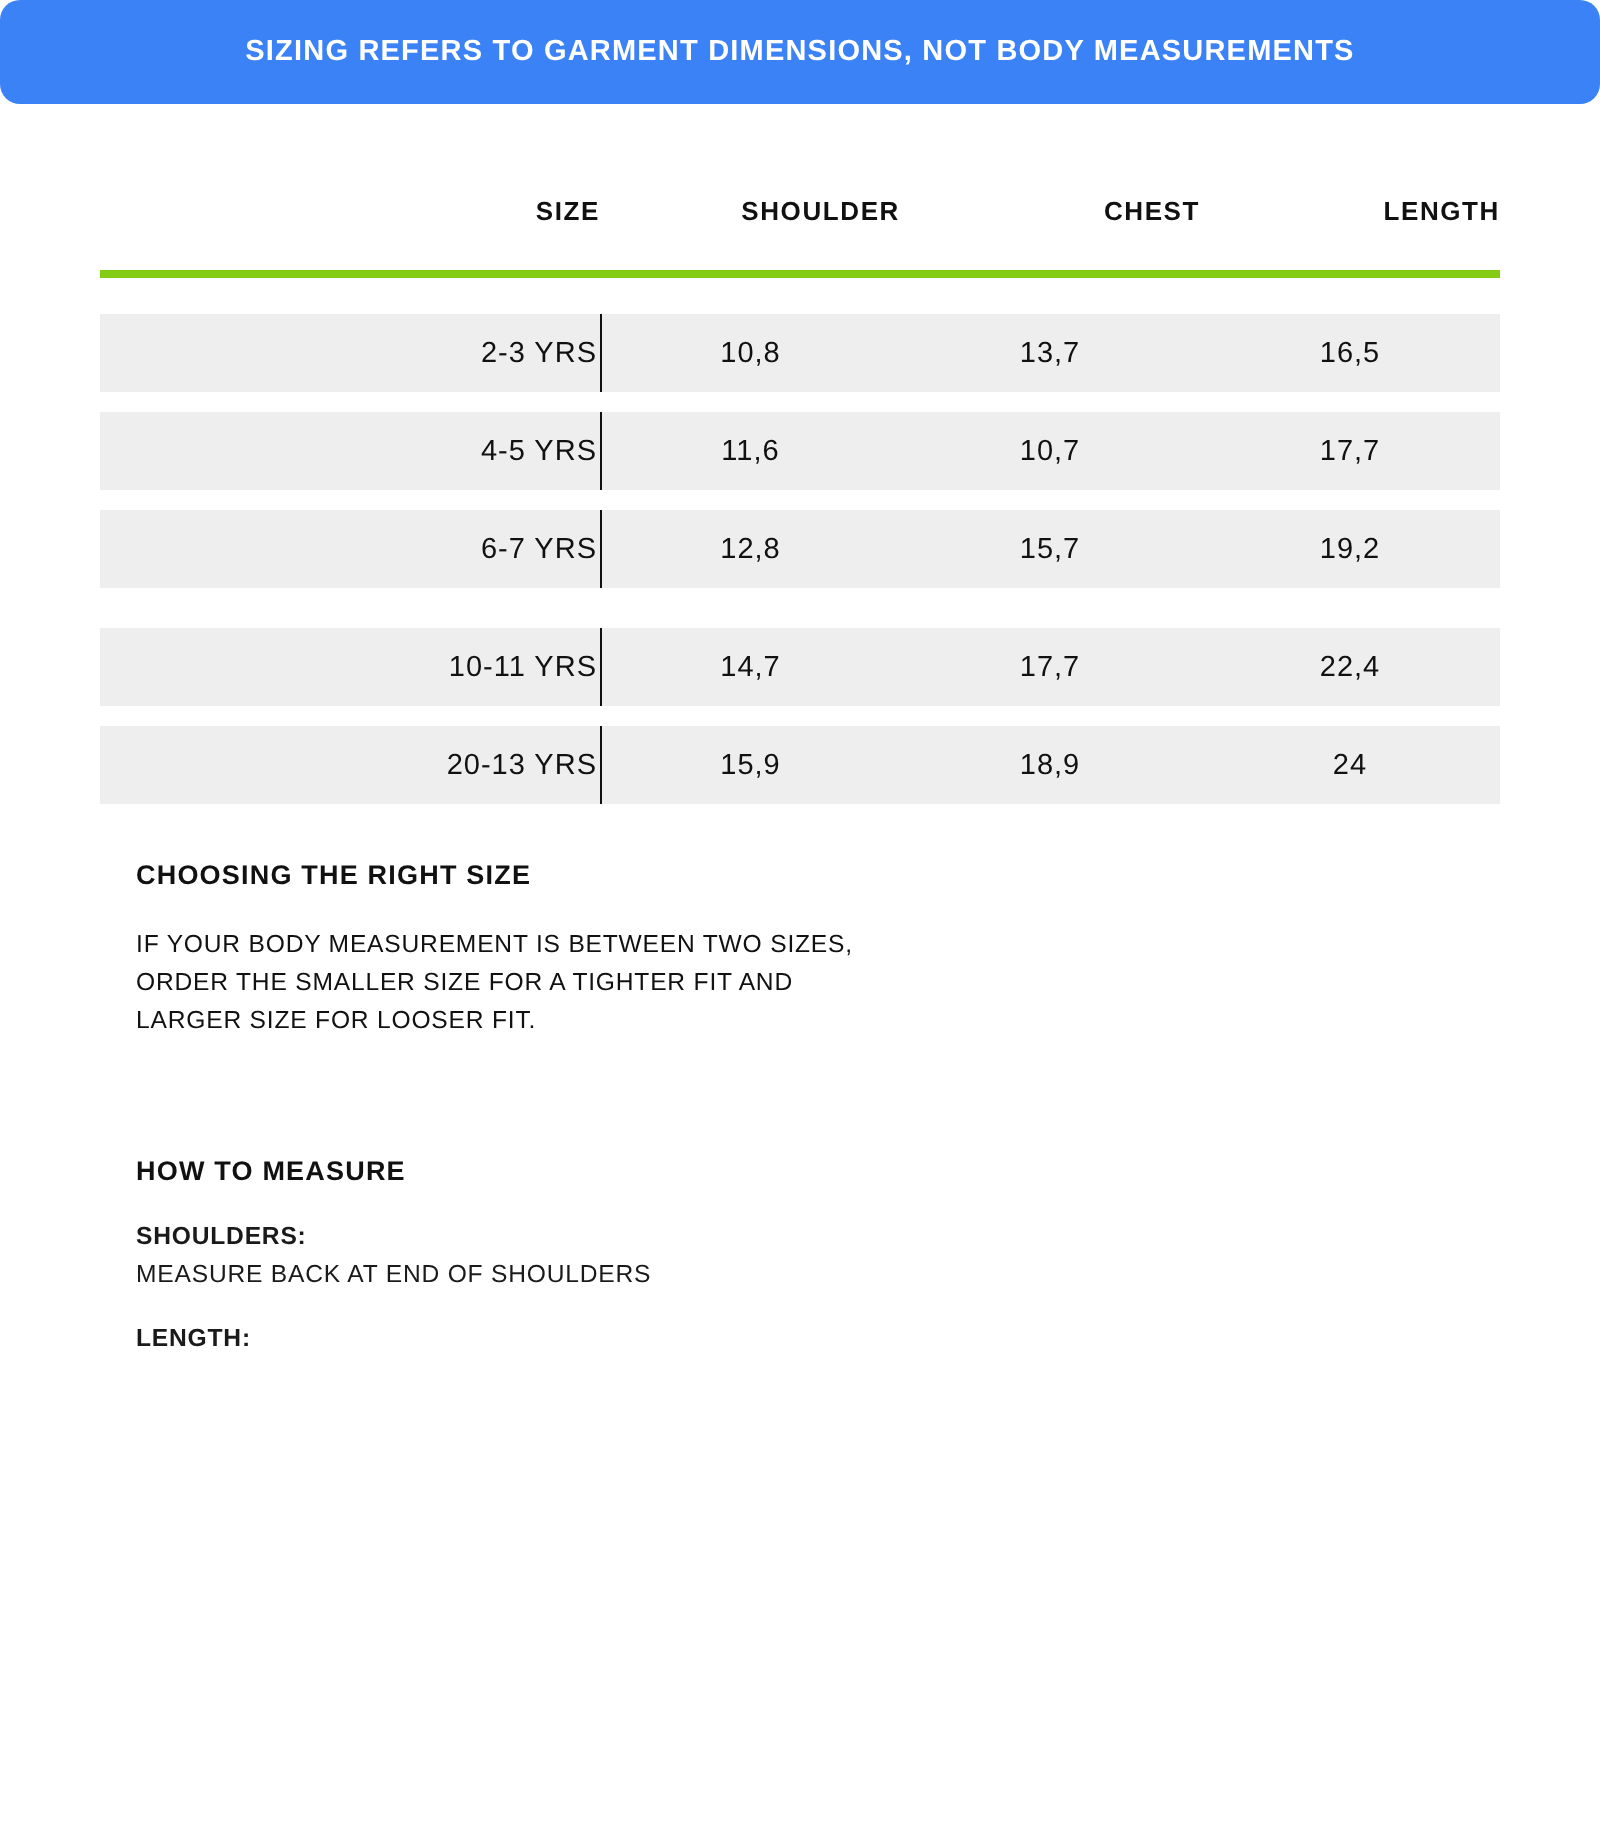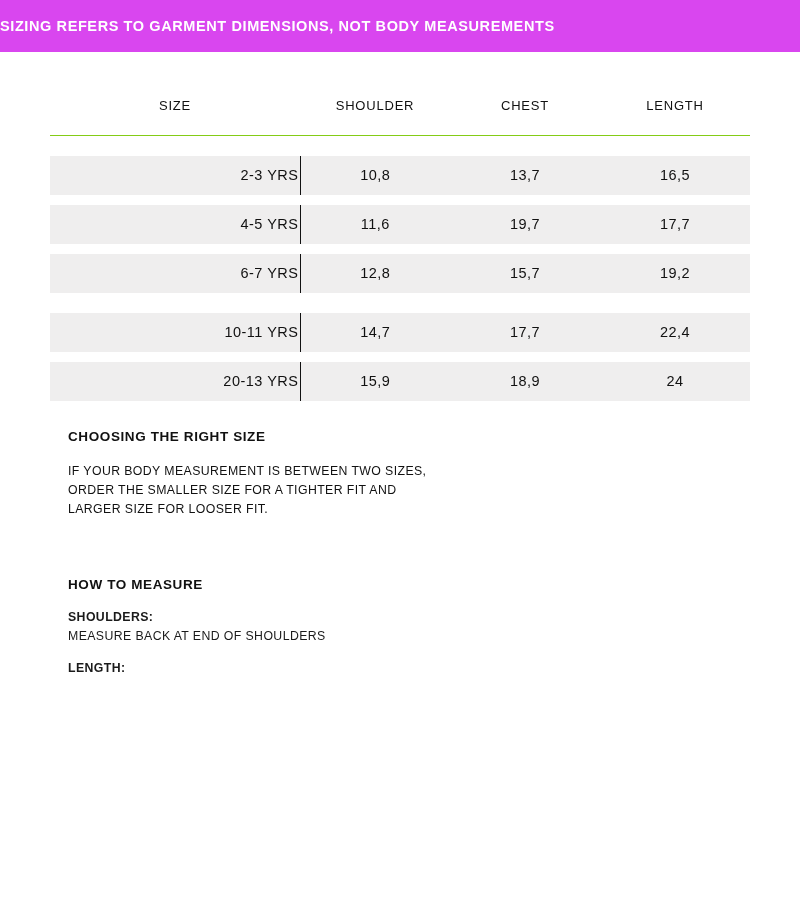--- a/index.html
+++ b/index.html
@@ -16,50 +16,51 @@
     position: relative;
     width: 800px;
     height: 919px;
     overflow: hidden;
     background: #ffffff;
   }
 
   
   .banner {
     height: 52px;
-    background: #d946ef;
+    background: #3b82f6;
     color: #ffffff;
     display: flex;
     align-items: center;
-    justify-content: flex-start;
+    justify-content: center;
+    border-radius: 10px;
   }
   .banner-text {
     font-size: 14.5px;
     font-weight: bold;
     letter-spacing: 0.6px;
     text-align: center;
   }
 
   
   .table-wrap {
     padding: 0 50px;
     margin-top: 30px;
   }
   table.size-table {
     width: 700px;
     border-collapse: collapse;
     table-layout: fixed;
   }
   table.size-table th {
     font-size: 13px;
-    font-weight: normal;
+    font-weight: bold;
     letter-spacing: 0.8px;
     padding: 16px 0 22px 0;
-    text-align: center;
-    border-bottom: 1px solid #84cc16;
+    text-align: right;
+    border-bottom: 4px solid #84cc16;
     color: #111;
   }
   table.size-table th.col-size { width: 250px; }
   table.size-table th.col-shoulder { width: 150px; }
   table.size-table th.col-chest { width: 150px; }
   table.size-table th.col-length { width: 150px; }
 
   table.size-table tbody tr td {
     font-size: 14.5px;
     letter-spacing: 0.5px;
@@ -152,21 +153,21 @@
           <td>13,7</td>
           <td>16,5</td>
         </tr>
         <tr class="spacer">
             <td colspan="4"></td>
           </tr>
 
         <tr>
           <td class="cell-size">4-5 YRS</td>
           <td>11,6</td>
-          <td>19,7</td>
+          <td>10,7</td>
           <td>17,7</td>
         </tr>
         <tr class="spacer">
             <td colspan="4"></td>
           </tr>
 
         <tr>
           <td class="cell-size">6-7 YRS</td>
           <td>12,8</td>
           <td>15,7</td>

